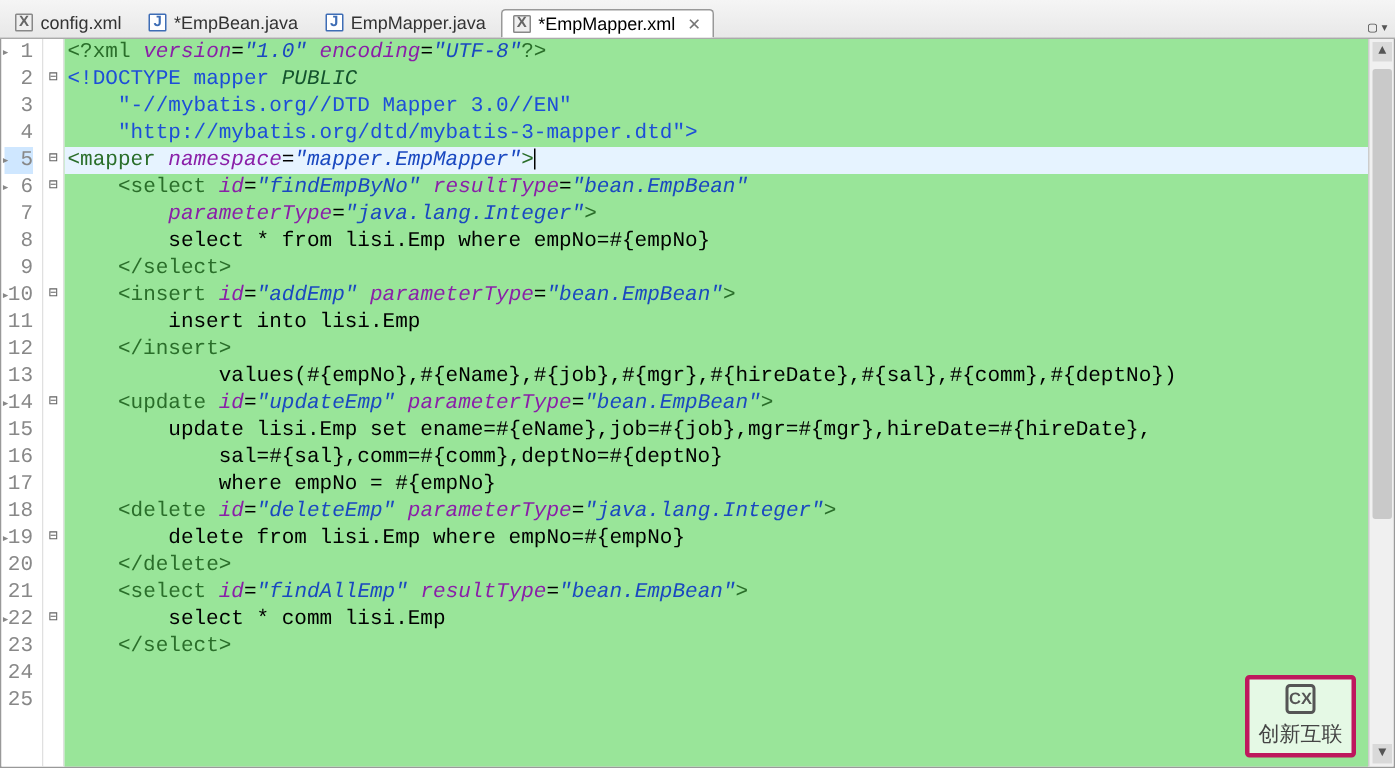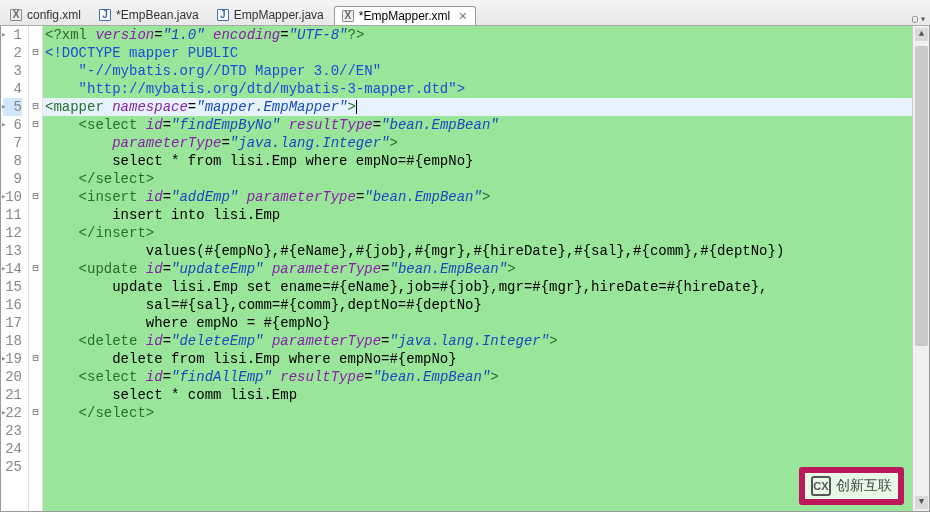--- a/index.html
+++ b/index.html
@@ -24,24 +24,24 @@
 .fold-col .f { height: 18px; text-align: center; line-height: 18px; font-size: 10px; color: #666; }
 .fold-col .f.minus::before { content: "⊟"; }
 .code { flex: 1; background: #99e599; overflow: hidden; position: relative; }
 .line { height: 18px; line-height: 18px; white-space: pre; padding-left: 2px; }
 .line.highlight { background: #e6f3ff; }
 .tagc { color: #2a6e2a; }
 .attr { color: #8a1fa8; font-style: italic; }
 .str { color: #1a48c0; font-style: italic; }
 .pi { color: #2a6e2a; }
 .doctype { color: #1d4ed8; }
-.pub { color: #1d4ed8; }
+.pub { color: #14532d; font-style: italic; }
 .txt { color: #000; }
 .cursor { display: inline-block; width: 1px; height: 14px; background: #000; vertical-align: middle; }
-.watermark { position: absolute; right: 8px; bottom: 6px; background: rgba(255,255,255,0.75); border: 6px solid #be185d; padding: 3px 6px; font-family: Arial; font-size: 14px; color: #444; display: flex; align-items: center; gap: 5px; border-radius: 3px; }
+.watermark { position: absolute; right: 8px; bottom: 6px; background: rgba(255,255,255,0.75); border: 3px solid #be185d; padding: 3px 6px; font-family: Arial; font-size: 14px; color: #444; display: flex; align-items: center; gap: 5px; border-radius: 3px; flex-direction: column; }
 .watermark .logo { width: 20px; height: 20px; border: 2px solid #555; border-radius: 3px; display: inline-flex; align-items: center; justify-content: center; font-size: 11px; font-weight: bold; color: #555; }
 .scrollbar-v { width: 17px; background: #f0f0f0; border-left: 1px solid #ccc; position: relative; }
 .scrollbar-v .thumb { position: absolute; top: 20px; left: 2px; width: 13px; height: 300px; background: #c9c9c9; border-radius: 2px; }
 .scrollbar-v .arrow { position: absolute; left: 2px; width: 13px; height: 13px; background: #d9d9d9; font-size: 9px; text-align: center; line-height: 13px; color: #555; }
 .scrollbar-v .arrow.up { top: 2px; }
 .scrollbar-v .arrow.down { bottom: 2px; }
 </style>
 </head>
 <body>
 
@@ -145,20 +145,21 @@
       <div class="line"><span class="txt">    </span><span class="tagc">&lt;</span><span class="tagc">insert </span><span class="attr">id</span><span class="txt">=</span><span class="str">"addEmp"</span><span class="txt"> </span><span class="attr">parameterType</span><span class="txt">=</span><span class="str">"bean.EmpBean"</span><span class="tagc">&gt;</span></div>
       <div class="line"><span class="txt">        insert into lisi.Emp</span></div>
       <div class="line"><span class="txt">    </span><span class="tagc">&lt;/insert&gt;</span></div>
       <div class="line"><span class="txt">            values(#{empNo},#{eName},#{job},#{mgr},#{hireDate},#{sal},#{comm},#{deptNo})</span></div>
       <div class="line"><span class="txt">    </span><span class="tagc">&lt;</span><span class="tagc">update </span><span class="attr">id</span><span class="txt">=</span><span class="str">"updateEmp"</span><span class="txt"> </span><span class="attr">parameterType</span><span class="txt">=</span><span class="str">"bean.EmpBean"</span><span class="tagc">&gt;</span></div>
       <div class="line"><span class="txt">        update lisi.Emp set ename=#{eName},job=#{job},mgr=#{mgr},hireDate=#{hireDate},</span></div>
       <div class="line"><span class="txt">            sal=#{sal},comm=#{comm},deptNo=#{deptNo}</span></div>
       <div class="line"><span class="txt">            where empNo = #{empNo}</span></div>
       <div class="line"><span class="txt">    </span><span class="tagc">&lt;</span><span class="tagc">delete </span><span class="attr">id</span><span class="txt">=</span><span class="str">"deleteEmp"</span><span class="txt"> </span><span class="attr">parameterType</span><span class="txt">=</span><span class="str">"java.lang.Integer"</span><span class="tagc">&gt;</span></div>
       <div class="line"><span class="txt">        delete from lisi.Emp where empNo=#{empNo}</span></div>
+      <div class="line"><span class="txt">    </span><span class="tagc">&lt;/delete&gt;</span></div>
       <div class="line"><span class="txt">    </span><span class="tagc">&lt;</span><span class="tagc">select </span><span class="attr">id</span><span class="txt">=</span><span class="str">"findAllEmp"</span><span class="txt"> </span><span class="attr">resultType</span><span class="txt">=</span><span class="str">"bean.EmpBean"</span><span class="tagc">&gt;</span></div>
       <div class="line"><span class="txt">        select * comm lisi.Emp</span></div>
       <div class="line"><span class="txt">    </span><span class="tagc">&lt;/select&gt;</span></div>
       <div class="watermark">
       <span class="logo">CX</span>
       <span>创新互联</span>
     </div>
   </div>
   <div class="scrollbar-v">
     <div class="arrow up">▲</div>

